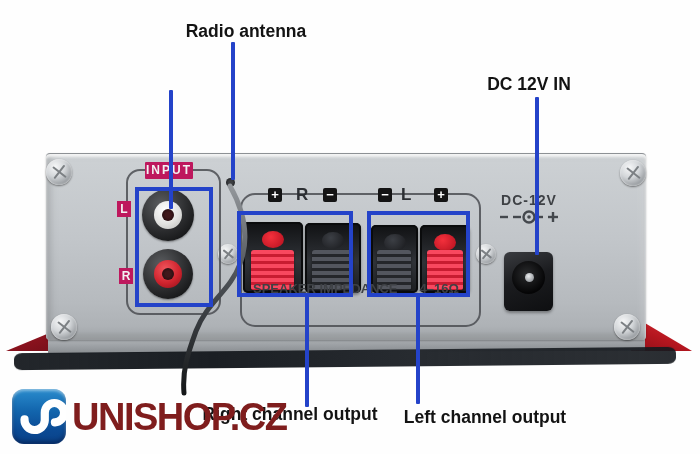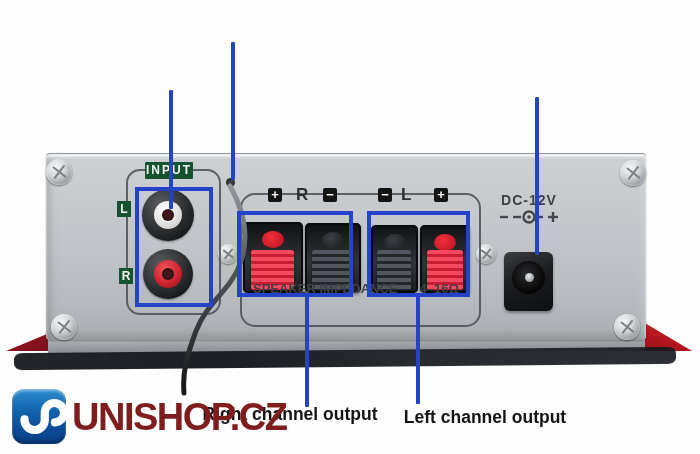--- a/index.html
+++ b/index.html
@@ -33,21 +33,21 @@
     box-shadow:0 1px 2px rgba(0,0,0,.45), inset 0 0 2px rgba(255,255,255,.8);}
   .screw::before,.screw::after{content:"";position:absolute;left:18%;top:46%;width:64%;height:8%;
     background:#7c8084;border-radius:2px;}
   .screw::before{transform:rotate(38deg);}
   .screw::after{transform:rotate(-52deg);}
   .screw.big{width:26px;height:26px;}
   .screw.small{width:20px;height:20px;}
 
   
   .printed-rect{position:absolute;border:2px solid #4b4e52;border-radius:15px;opacity:.85;}
-  .tag{position:absolute;background:#14532d;color:#f2f2f2;text-align:center;
+  .tag{position:absolute;background:#be185d;color:#f2f2f2;text-align:center;
     font-weight:bold;line-height:1;}
   .tag.input{left:145px;top:162px;width:48px;padding:2px 0 3px;font-size:12px;letter-spacing:2px;border-radius:1px;}
   .tag.chan{width:14px;padding:2px 0;font-size:12px;}
   .panel-text{position:absolute;color:#3e4145;font-weight:bold;white-space:nowrap;}
 
   
   .rca-outer{position:absolute;border-radius:50%;
     background:radial-gradient(circle at 36% 30%,#5a5c5f,#2a2b2d 55%,#0f1011 90%);
     box-shadow:0 1px 2px rgba(0,0,0,.4);}
   .rca-ring{position:absolute;border-radius:50%;}
@@ -192,20 +192,22 @@
   <div class="ann-rect" style="left:135px;top:187px;width:78px;height:120px;z-index:4;"></div>
   <div class="ann-rect" style="left:237px;top:211px;width:116px;height:86px;z-index:4;"></div>
   <div class="ann-rect" style="left:367px;top:211px;width:103px;height:86px;z-index:4;"></div>
 
   <div class="ann-line" style="left:169px;top:90px;height:119px;z-index:4;"></div>
   <div class="ann-line" style="left:231px;top:42px;height:138px;z-index:4;"></div>
   <div class="ann-line" style="left:535px;top:97px;height:158px;z-index:4;"></div>
   <div class="ann-line" style="left:305px;top:296px;height:111px;z-index:4;"></div>
   <div class="ann-line" style="left:416px;top:296px;height:108px;z-index:4;"></div>
 
+  <div class="ann-label" style="left:246px;top:21px;">Radio antenna</div>
+  <div class="ann-label" style="left:529px;top:74px;">DC 12V IN</div>
   <div class="ann-label" style="left:485px;top:407px;z-index:5;">Left channel output</div>
   <div class="ann-label" style="left:290px;top:404px;z-index:5;">Right channel output</div>
 
   <div class="logo-badge">
     <svg width="54" height="55" viewBox="0 0 56 56">
       <path d="M13 31 a10.5 10.5 0 1 0 21 1 L34 24 a10 10 0 1 1 10.5 10" stroke="#ffffff" stroke-width="8.5" fill="none" stroke-linecap="round"></path>
     </svg>
   </div>
   <div class="logo-text">UNISHOP.CZ</div>
 

